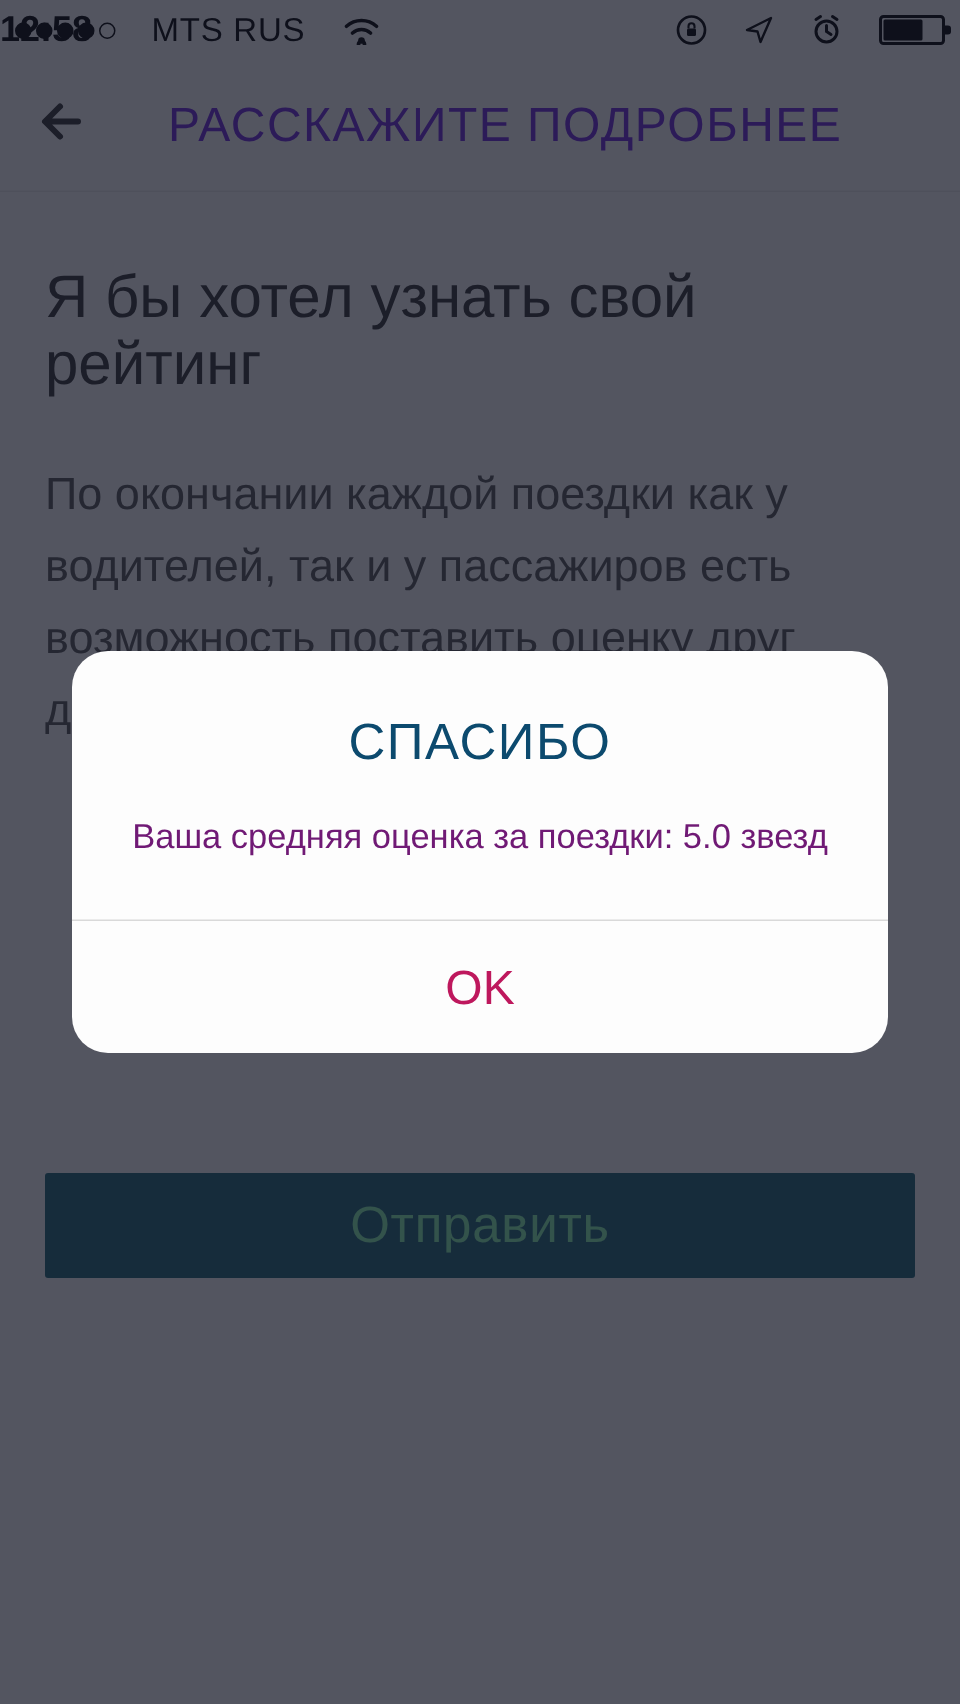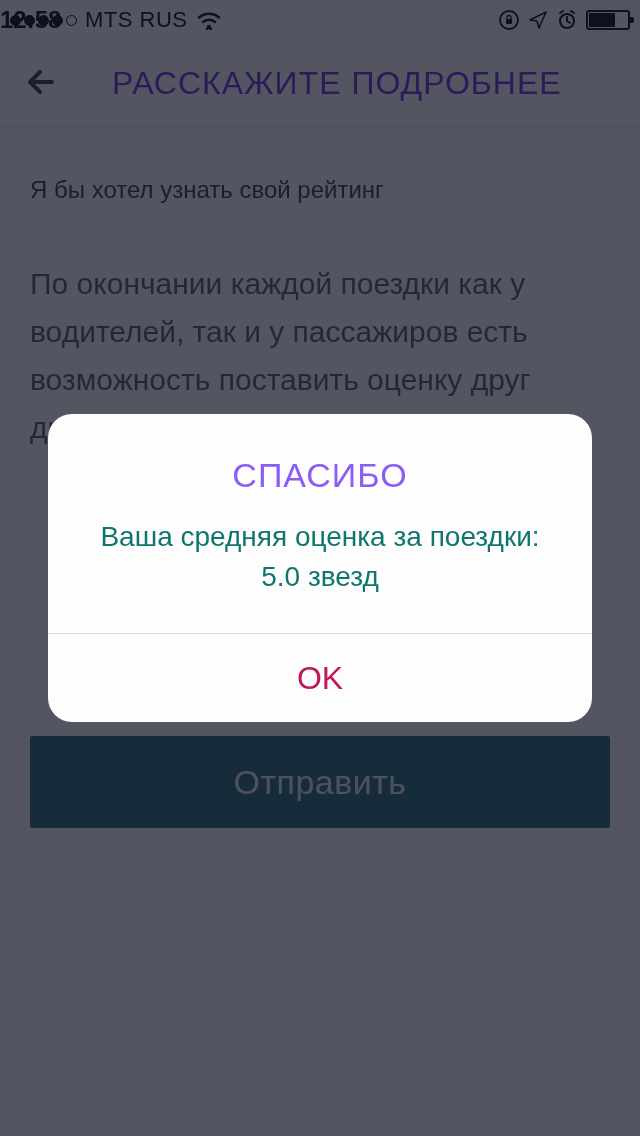--- a/index.html
+++ b/index.html
@@ -30,21 +30,21 @@
       justify-content: space-between;
       padding: 0 10px;
       font-size: 22px;
       font-weight: 500;
       color: #000;
       background: #f8f8f8;
     }
     .status-left, .status-right {
       display: flex;
       align-items: center;
-      gap: 8px;
+      gap: 24px;
     }
     .signal-dots {
       display: flex;
       gap: 3px;
       align-items: center;
     }
     .signal-dots .dot {
       width: 11px;
       height: 11px;
       border-radius: 50%;
@@ -117,43 +117,43 @@
       color: #6d28d9;
       letter-spacing: 1px;
       white-space: nowrap;
     }
 
     
     .content {
       padding: 48px 30px 0 30px;
     }
     .article-title {
-      font-size: 24px;
+      font-size: 40px;
       color: #333;
       font-weight: 400;
-      margin-bottom: 56px;
+      margin-bottom: 40px;
     }
     .body-text {
       font-size: 30px;
       line-height: 48px;
       color: #555;
       margin-bottom: 40px;
     }
     .spacer {
       height: 220px;
     }
     .submit-area {
       padding: 0 0px;
       margin-top: 24px;
     }
     .submit-button {
       width: 100%;
-      height: 92px;
+      height: 70px;
       background: #1f6475;
-      color: #e5e5e5;
+      color: #86efac;
       font-size: 34px;
       font-weight: 400;
       border: none;
       border-radius: 2px;
       letter-spacing: 0.5px;
     }
 
     
     .modal-backdrop {
       position: absolute;
@@ -168,28 +168,28 @@
       background: #fdfdfd;
       border-radius: 24px;
       overflow: hidden;
     }
     .alert-body {
       padding: 42px 30px 36px 30px;
       text-align: center;
     }
     .alert-title {
       font-size: 34px;
-      color: #8b5cf6;
+      color: #0c4a6e;
       font-weight: 500;
       margin-bottom: 22px;
       letter-spacing: 1px;
     }
     .alert-message {
-      font-size: 28px;
-      color: #0f766e;
+      font-size: 23px;
+      color: #701a75;
       line-height: 40px;
     }
     .alert-sep {
       height: 1px;
       background: #d9d9d9;
     }
     .alert-button {
       height: 88px;
       display: flex;
       align-items: center;

